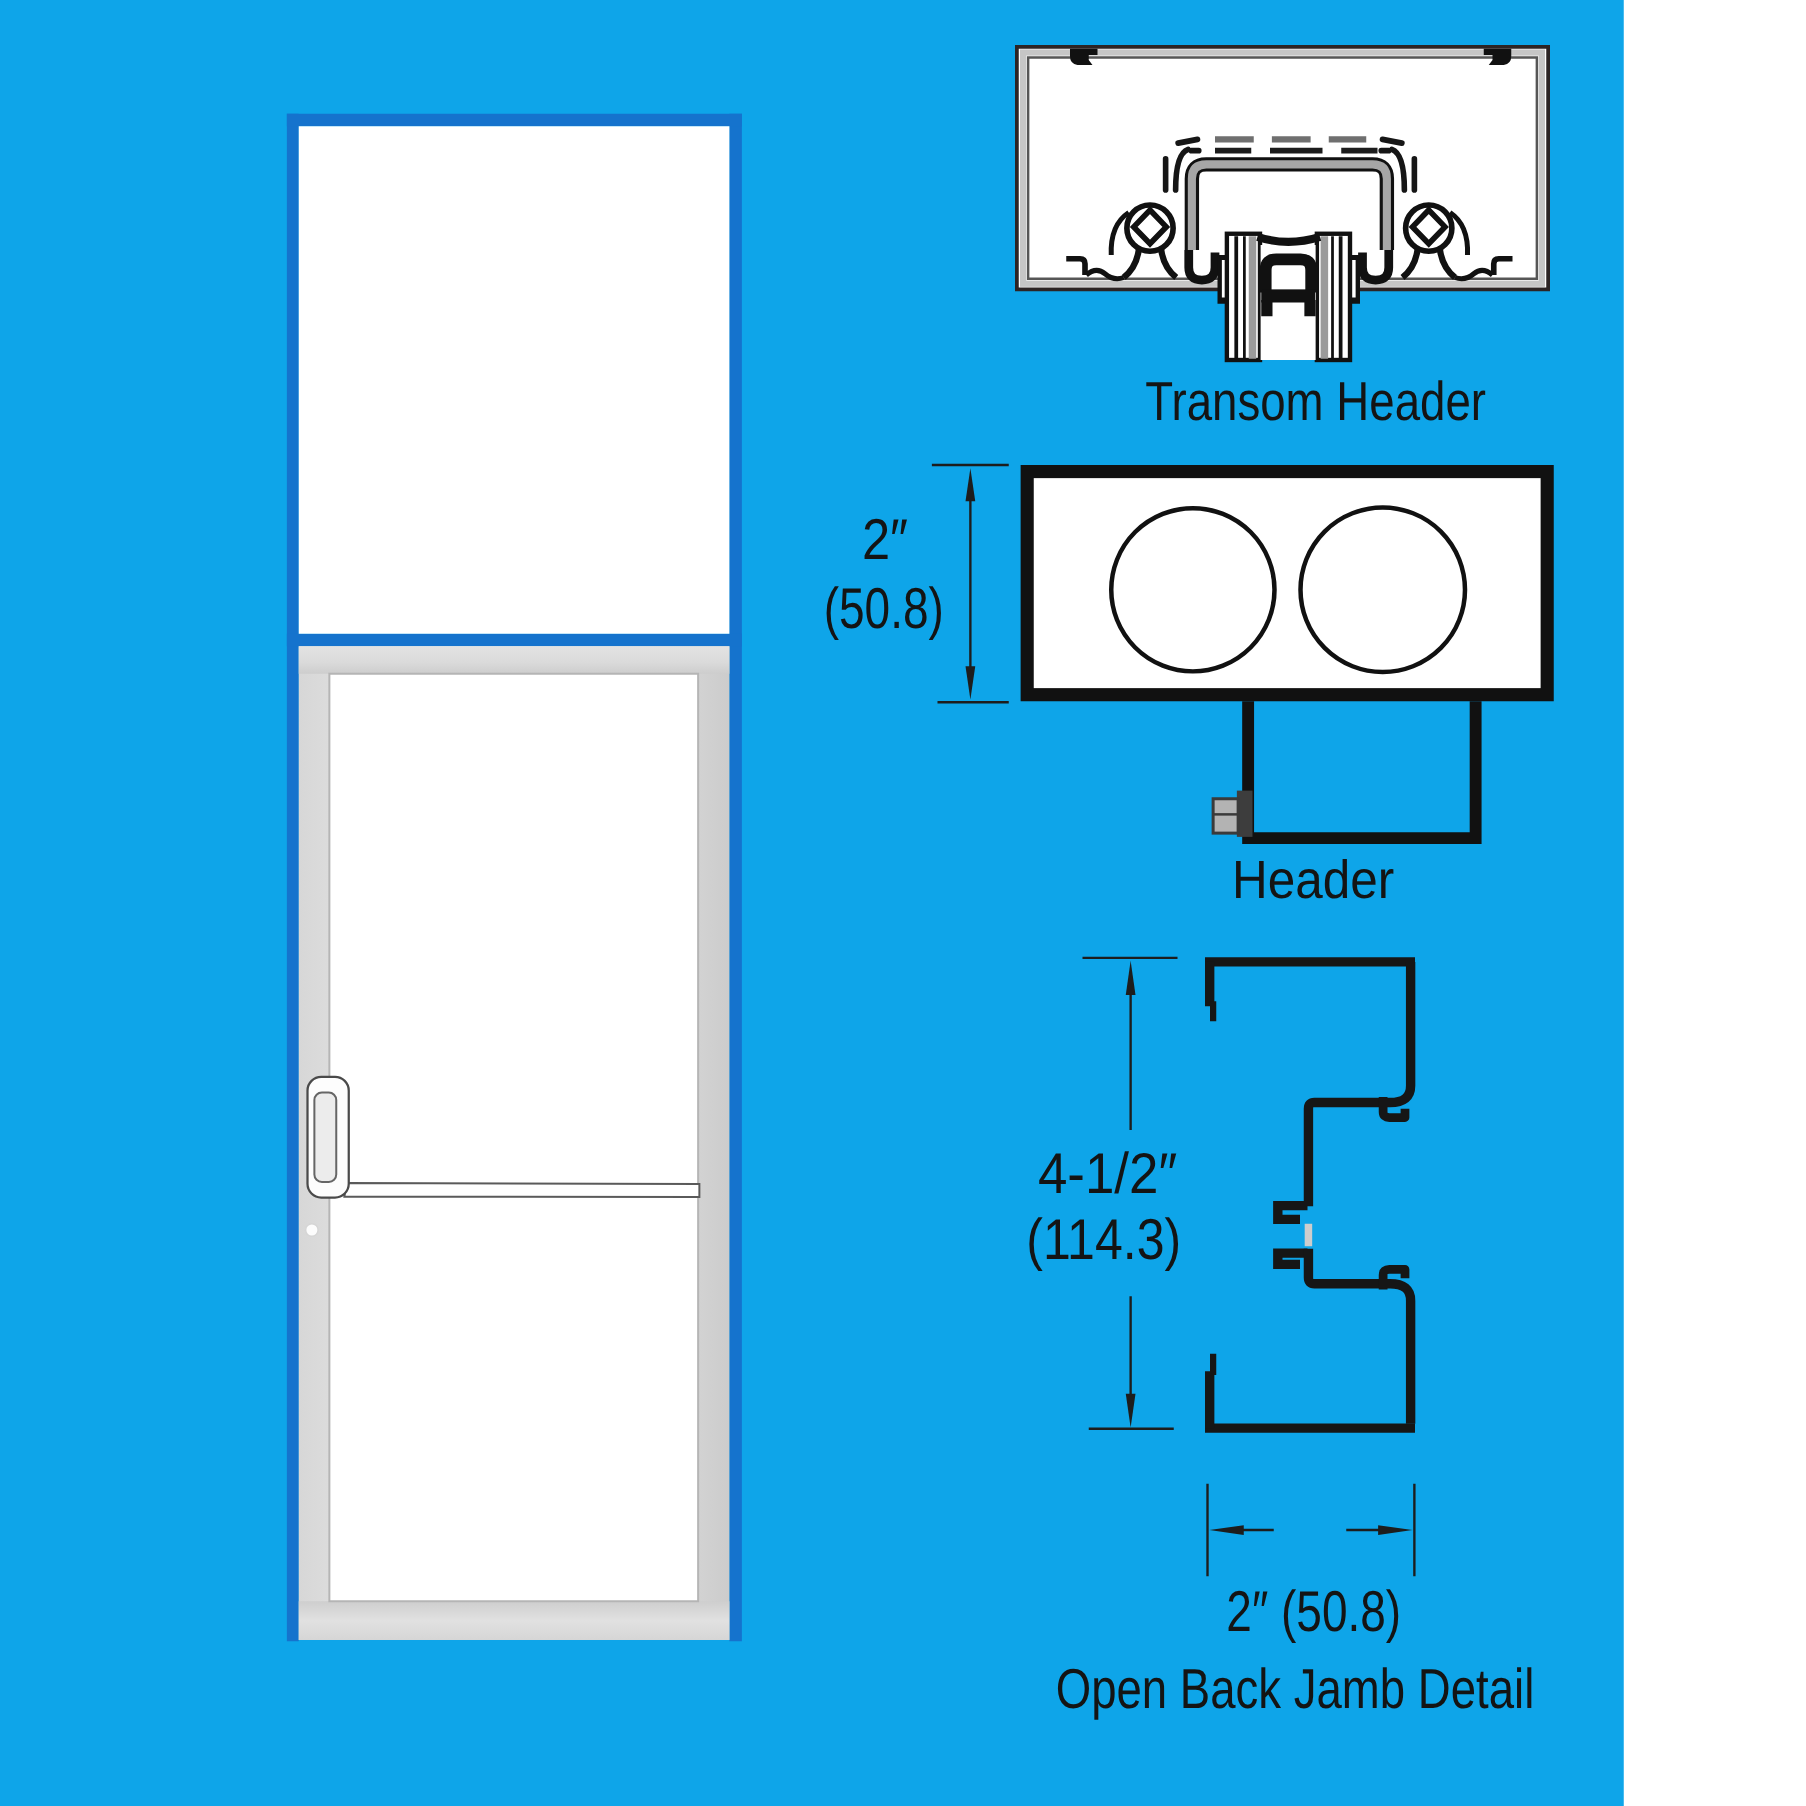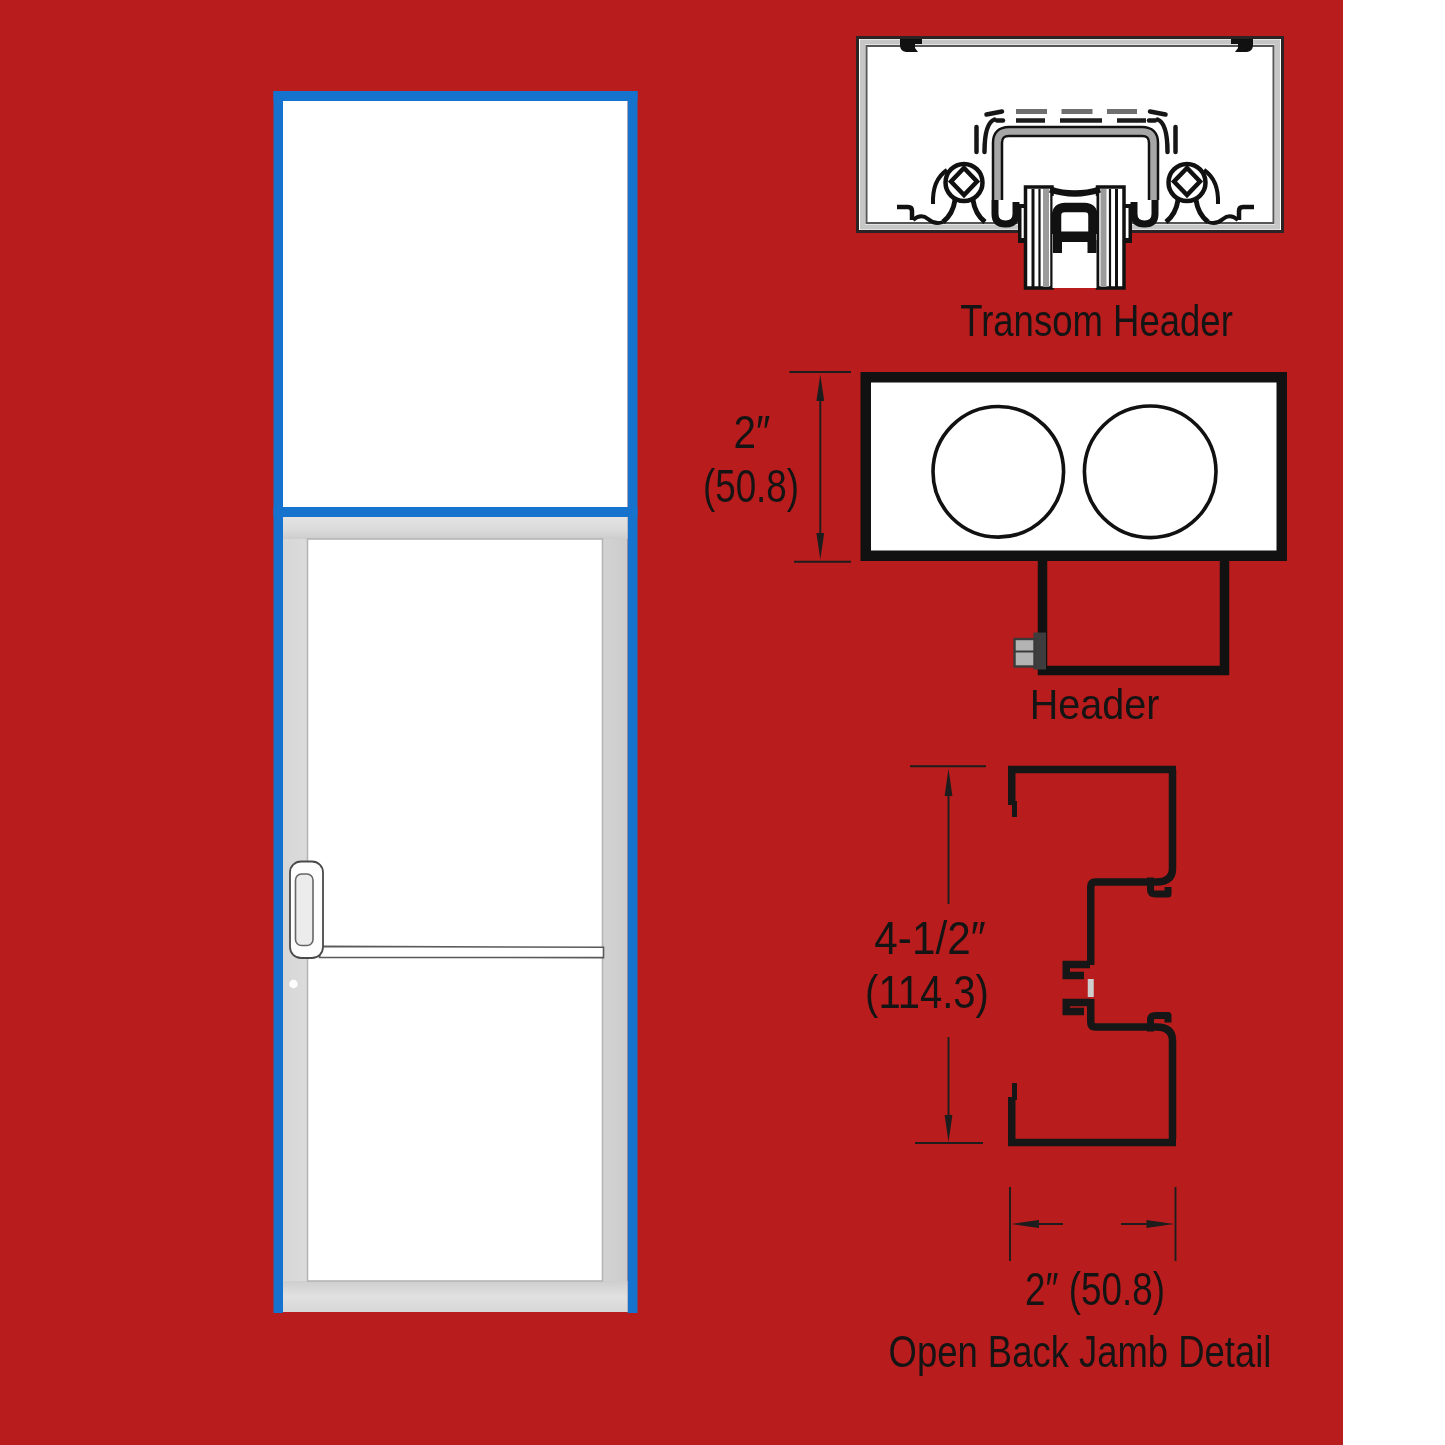--- a/index.html
+++ b/index.html
@@ -1,16 +1,16 @@
 <!DOCTYPE html>
 <html><head>
 <meta charset="utf-8">
 <style>
   html,body{margin:0;padding:0;background:#ffffff;}
-  #page{position:relative;width:1299px;height:1445px;background:#b91c1c;overflow:hidden;padding-left:44px;}
+  #page{position:relative;width:1299px;height:1445px;background:#0ea5e9;overflow:hidden;}
   svg text{font-family:"Liberation Sans", sans-serif;fill:#141414;}
 </style>
 </head>
 <body>
 <div id="page">
 <svg width="1445" height="1445" viewBox="0 0 1445 1445">
 <defs>
   <linearGradient id="stileG" x1="0" y1="0" x2="1" y2="0">
     <stop offset="0" stop-color="#d7d7d7"></stop>
     <stop offset="0.35" stop-color="#eeeeee"></stop>

